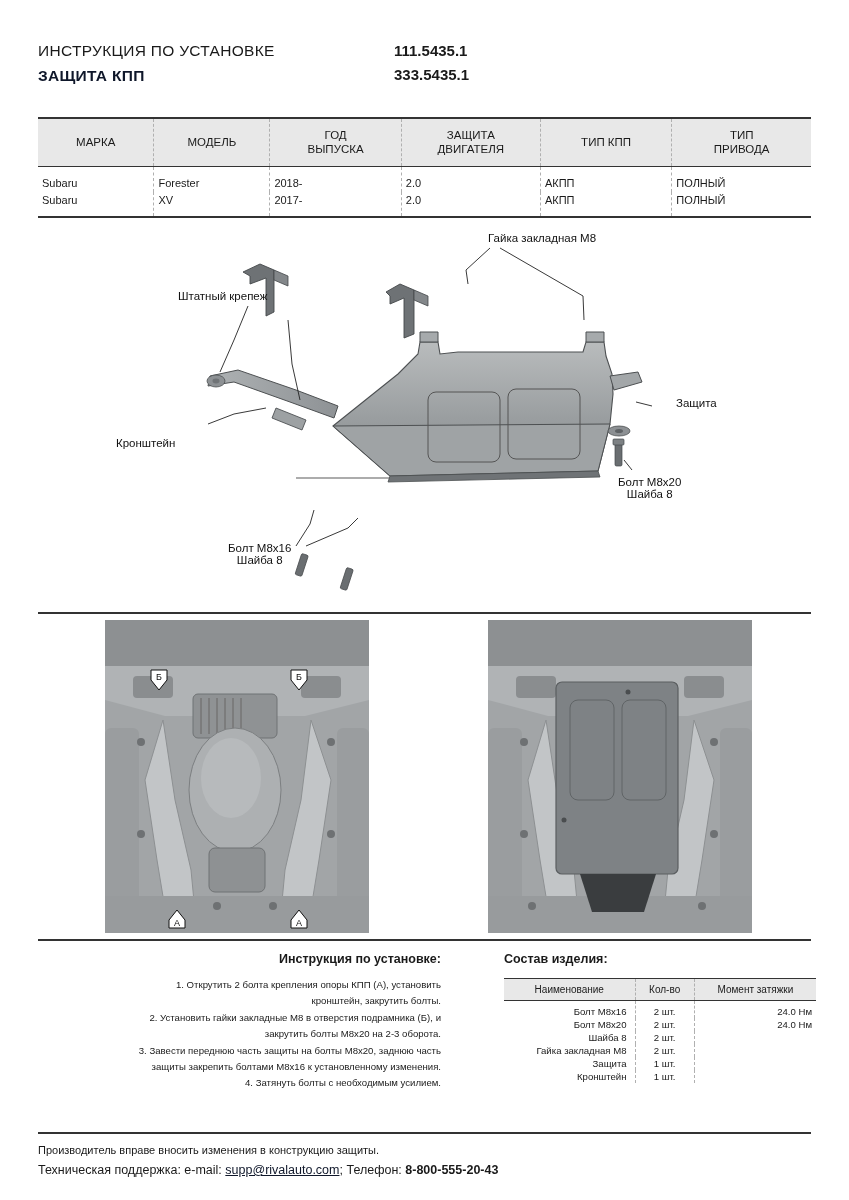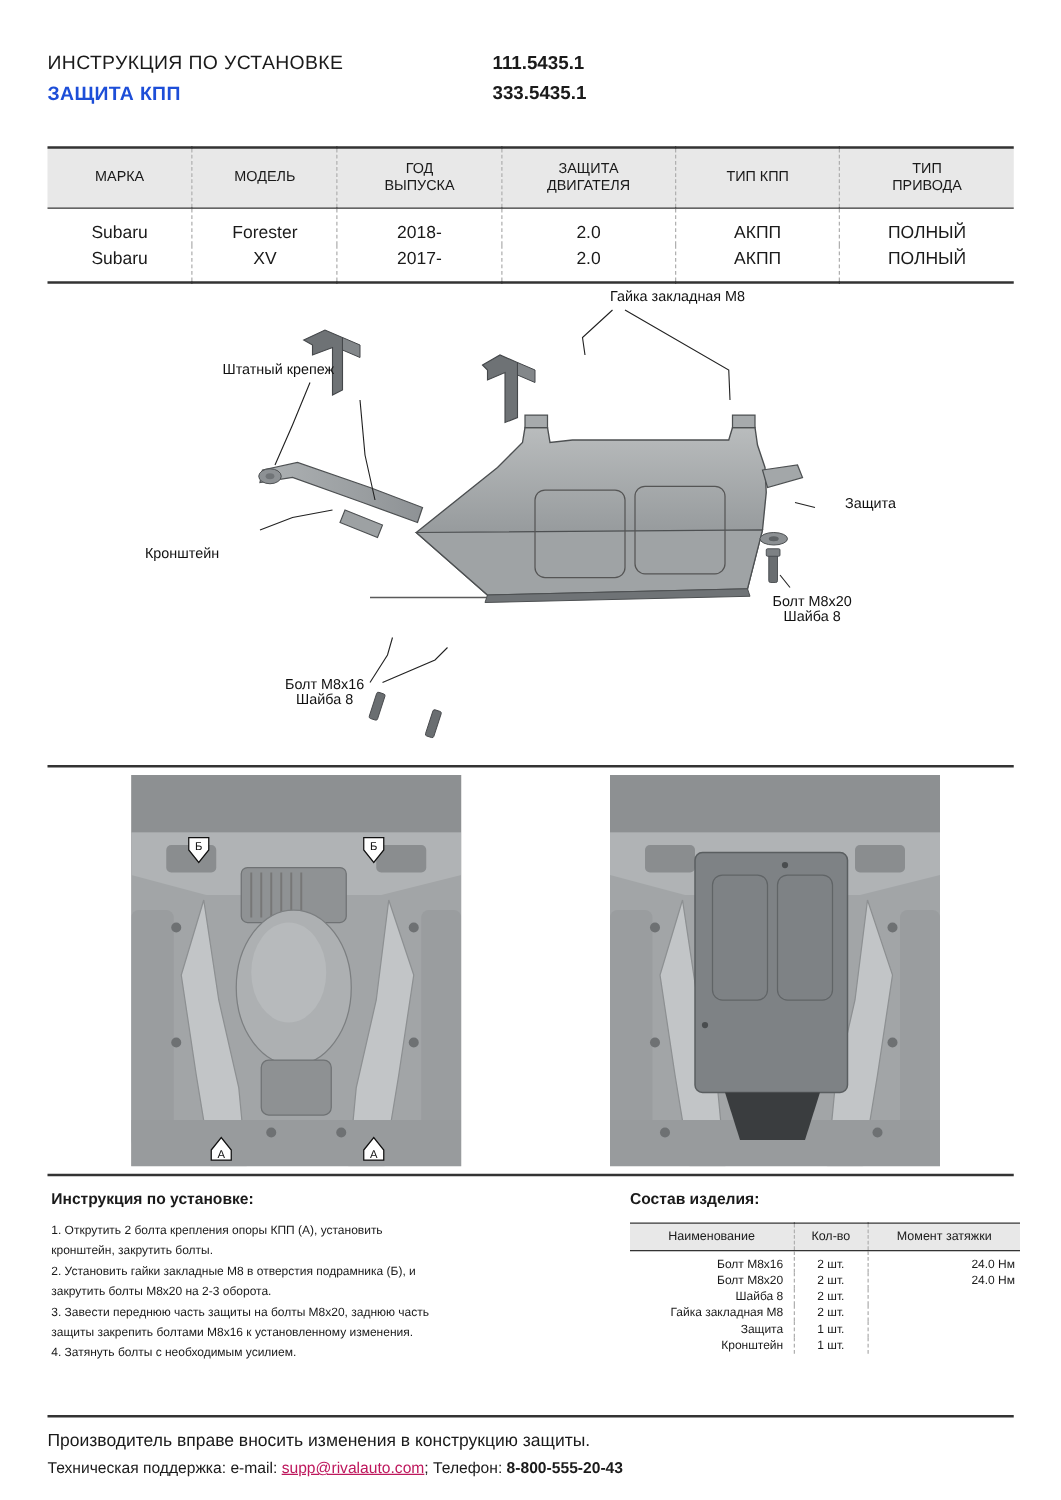--- a/index.html
+++ b/index.html
@@ -37,21 +37,21 @@
   .header-title1 {
     font-size: 15.5px;
     letter-spacing: 0.3px;
     color: #1a1a1a;
   }
   .header-title2 {
     font-size: 15.5px;
     font-weight: bold;
     letter-spacing: 0.3px;
     margin-top: 7px;
-    color: #1d4ed8;
+    color: #0f172a;
   }
   .header-right {
     position: absolute;
     left: 356px;
     top: 0;
     font-weight: bold;
     font-size: 15px;
   }
   .header-code2 {
     margin-top: 7px;
@@ -78,22 +78,21 @@
     border-left: 1px dashed #b0b0b0;
     color: #1a1a1a;
   }
   .spec-table th:first-child { border-left: none; }
   .spec-table thead {
     border-top: 2px solid #333;
     border-bottom: 1px solid #333;
     border-radius: 16px;
   }
   .spec-table td {
-    font-size: 14px;
-    text-align: center;
+    font-size: 11px;
     padding: 1px 4px;
     border-left: 1px dashed #b0b0b0;
     line-height: 1.35;
   }
   .spec-table td:first-child { border-left: none; }
   .spec-table tbody tr:first-child td { padding-top: 9px; }
   .spec-table tbody tr:last-child td { padding-bottom: 9px; }
   .spec-table tbody {
     border-bottom: 2px solid #333;
   }
@@ -135,20 +134,21 @@
   }
   .photo.left  { left: 67px; }
   .photo.right { left: 450px; }
 
   
   .instructions {
     position: absolute;
     left: 41px;
     top: 940px;
     width: 400px;
+    text-align: right;
   }
   .sec-title {
     font-size: 12.5px;
     font-weight: bold;
     margin-bottom: 12px;
   }
   .instr-list {
     font-size: 9.6px;
     line-height: 1.5;
     color: #1a1a1a;
@@ -196,28 +196,28 @@
   
   .footer {
     position: absolute;
     left: 38px;
     top: 1120px;
     width: 773px;
     border-top: 2px solid #333;
     padding-top: 10px;
   }
   .footer-line1 {
-    font-size: 14px;
+    font-size: 11px;
     margin-bottom: 7px;
   }
   .footer-line2 {
     font-size: 12.5px;
   }
   .footer-link {
-    color: #be185d;
+    color: #0f172a;
     text-decoration: underline;
   }
   .footer-phone {
     font-weight: bold;
   }
 </style>
 </head>
 <body>
 
 <div class="page">

